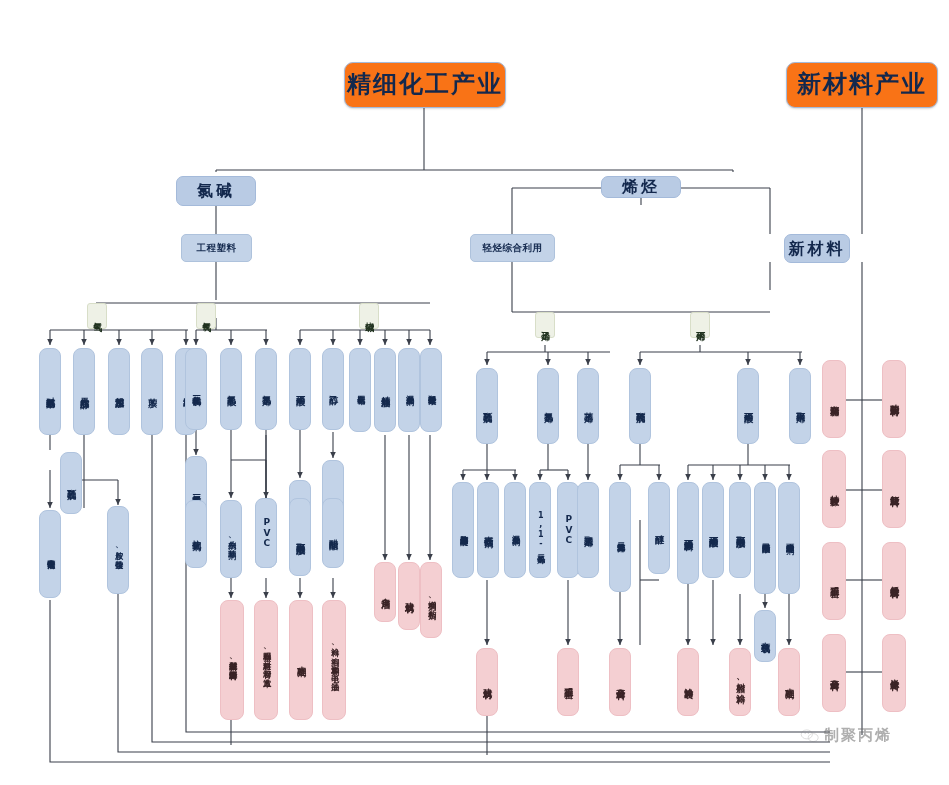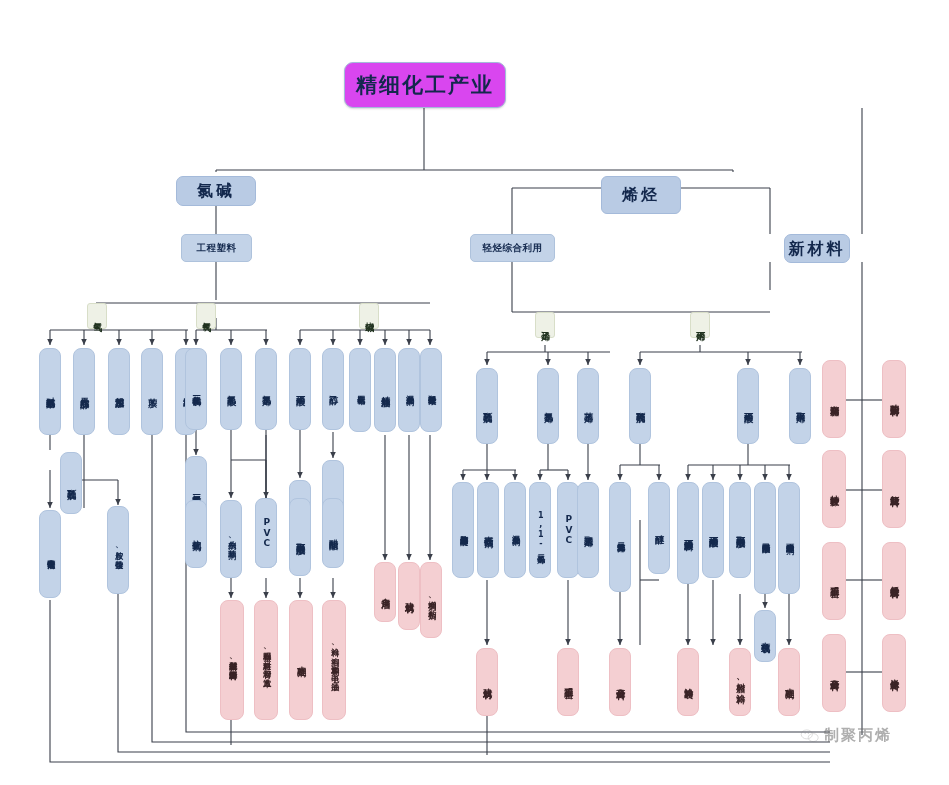--- a/index.html
+++ b/index.html
@@ -5,22 +5,22 @@
   html,body{margin:0;padding:0;background:#ffffff;}
   body{width:949px;height:785px;position:relative;overflow:hidden;
        font-family:"DejaVu Sans","Liberation Sans",sans-serif;color:#1a2a4a;}
   #canvas{position:absolute;left:0;top:0;width:949px;height:785px;}
   svg.lines{position:absolute;left:0;top:0;width:949px;height:785px;pointer-events:none;}
 
   .node{position:absolute;box-sizing:border-box;display:flex;align-items:center;
         justify-content:center;text-align:center;border-radius:7px;line-height:1.08;}
 
   
-  .lvl0{background:#d946ef;border:1px solid #a4bada;border-radius:9px;
-        font-size:21px;font-weight:bold;letter-spacing:2px;color:#13284d;
+  .lvl0{background:#f97316;border:1px solid #a4bada;border-radius:9px;
+        font-size:24px;font-weight:bold;letter-spacing:2px;color:#13284d;
         box-shadow:0 1px 2px rgba(0,0,0,.15);}
   .lvl1{background:#b9cbe4;border:1px solid #a4bada;border-radius:7px;
         font-size:16px;font-weight:bold;letter-spacing:3px;color:#13284d;}
   .lvl2{background:#c3d3e8;border:1px solid #aec2dc;border-radius:5px;
         font-size:9.5px;font-weight:bold;color:#13284d;letter-spacing:.5px;}
   .tagh{background:#eef1e6;border:1px solid #d8dec8;border-radius:3px;
        font-size:9px;font-weight:bold;color:#20321f;letter-spacing:1px;}
 
   
   .vb{background:#c3d3e8;border:1px solid #b0c4de;border-radius:8px;
@@ -204,23 +204,24 @@
       <path d="M862,490 L832,490" marker-end="url(#ar)"></path>
       <path d="M862,490 L892,490" marker-end="url(#ar)"></path>
       <path d="M862,580 L832,580" marker-end="url(#ar)"></path>
       <path d="M862,580 L892,580" marker-end="url(#ar)"></path>
       <path d="M862,672 L832,672" marker-end="url(#ar)"></path>
       <path d="M862,672 L892,672" marker-end="url(#ar)"></path>
     </g>
   </svg>
 
   <div class="node lvl0" style="left:344px;top:62px;width:162px;height:46px;">精细化工产业</div>
+  <div class="node lvl0" style="left:786px;top:62px;width:152px;height:46px;">新材料产业</div>
 
   <div class="node lvl1" style="left:176px;top:176px;width:80px;height:30px;">氯碱</div>
-  <div class="node lvl1" style="left:601px;top:176px;width:80px;height:38px;border-radius:6px;">烯烃</div>
+  <div class="node lvl1" style="left:601px;top:176px;width:80px;height:22px;">烯烃</div>
   <div class="node lvl1" style="left:784px;top:234px;width:66px;height:29px;">新材料</div>
 
   <div class="node lvl2" style="left:181px;top:234px;width:71px;height:28px;">工程塑料</div>
   <div class="node lvl2" style="left:470px;top:234px;width:85px;height:28px;">轻烃综合利用</div>
 
   <div class="node tagh" style="left:87px;top:303px;width:20px;height:26px;writing-mode:vertical-rl;text-orientation:upright;">氢气</div>
   <div class="node tagh" style="left:196px;top:303px;width:20px;height:26px;writing-mode:vertical-rl;text-orientation:upright;">氯气</div>
   <div class="node tagh" style="left:359px;top:303px;width:20px;height:26px;writing-mode:vertical-rl;text-orientation:upright;">烧碱</div>
   <div class="node tagh" style="left:535px;top:312px;width:20px;height:26px;writing-mode:vertical-rl;text-orientation:upright;">乙烯</div>
   <div class="node tagh" style="left:690px;top:312px;width:20px;height:26px;writing-mode:vertical-rl;text-orientation:upright;">丙烯</div>

